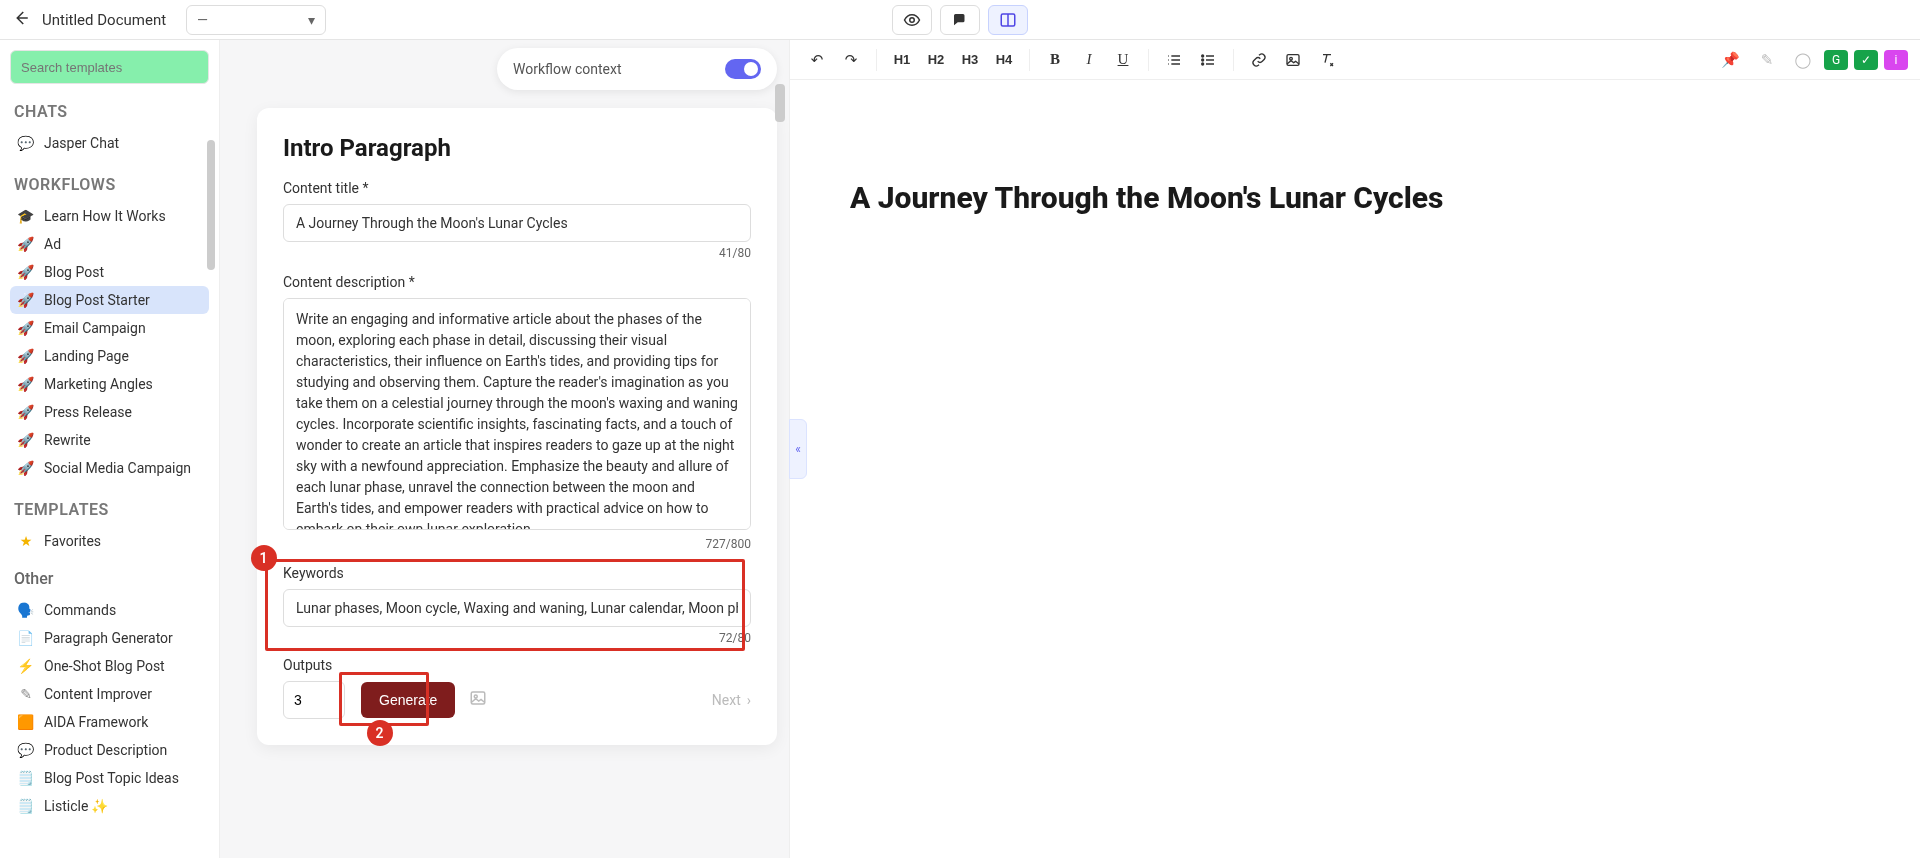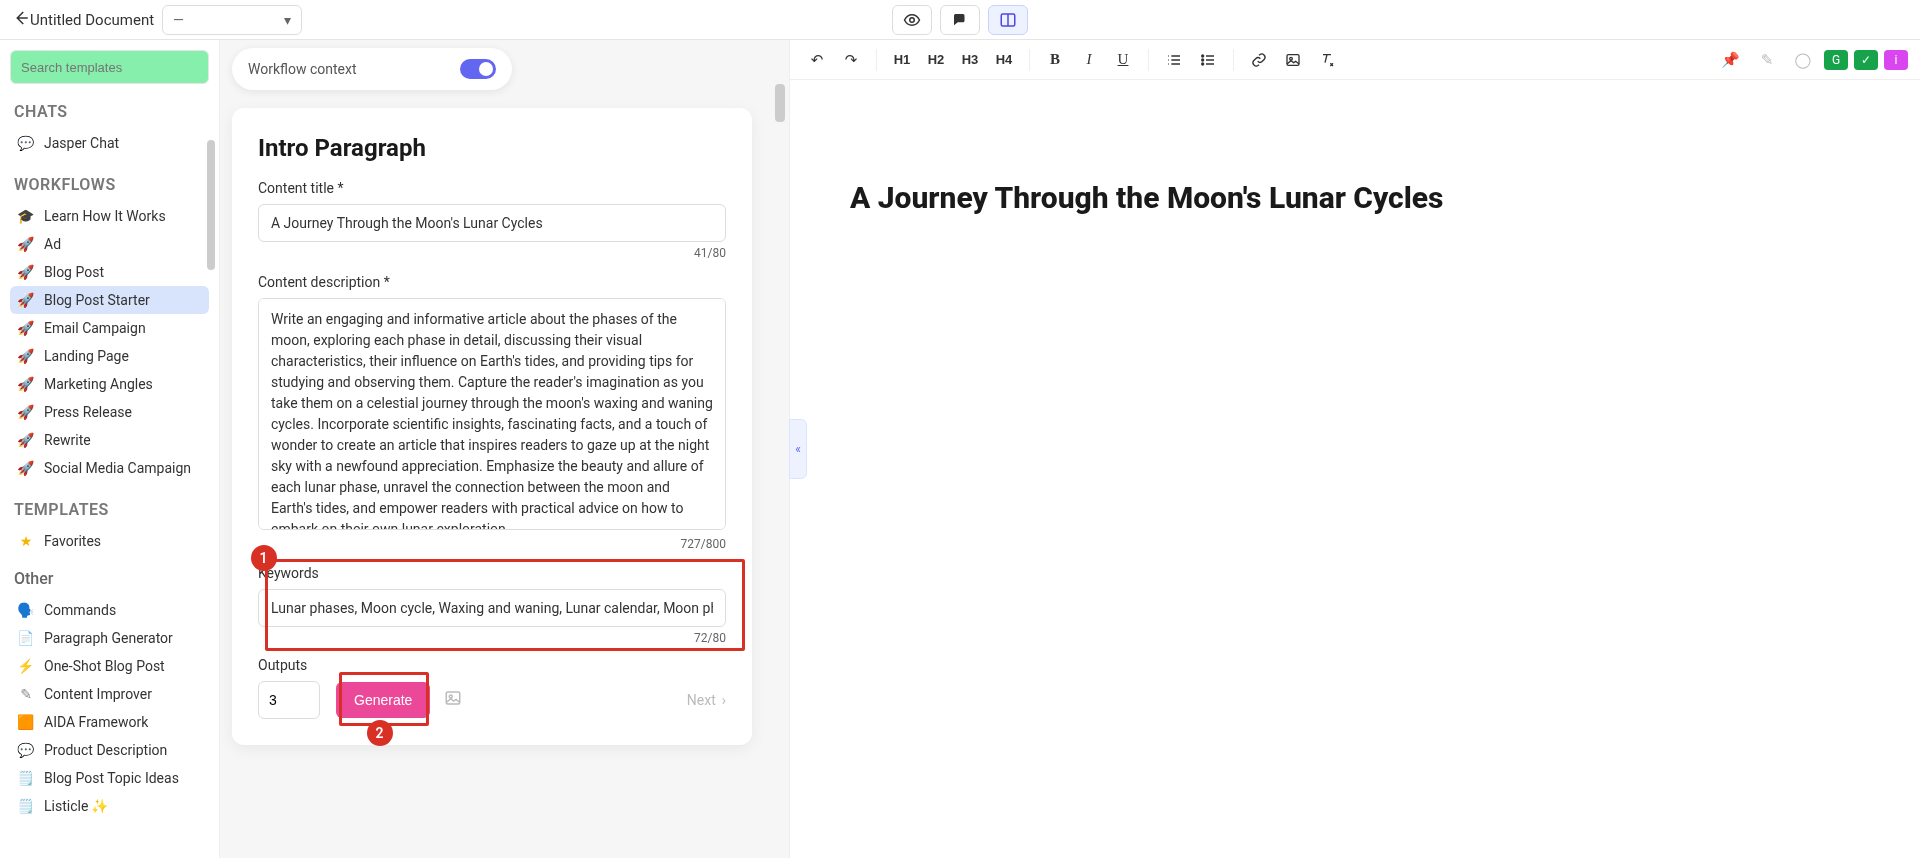--- a/index.html
+++ b/index.html
@@ -1,20 +1,20 @@
 <!DOCTYPE html>
 <html><head>
 <meta charset="utf-8">
 <style>
   * { box-sizing: border-box; margin: 0; padding: 0; }
   body { font-family: -apple-system, BlinkMacSystemFont, "Segoe UI", Roboto, sans-serif; font-size: 14px; color: #1a1a1a; background: #fff; width: 1920px; height: 858px; overflow: hidden; }
   
   
   .topbar { height: 40px; display: flex; align-items: center; padding: 0 12px; border-bottom: 1px solid #e5e5e5; }
-  .topbar .left { display: flex; align-items: center; }
+  .topbar .left { display: flex; align-items: center; gap: 12px; }
   .topbar .back-icon svg { width: 18px; height: 18px; }
   .doc-title { font-size: 15px; color: #333; }
   .mode-select { margin-left: 8px; display: flex; align-items: center; justify-content: space-between; width: 140px; height: 30px; border: 1px solid #ddd; border-radius: 6px; padding: 0 10px; color: #666; cursor: pointer; }
   .topbar .center-tools { position: absolute; left: 50%; transform: translateX(-50%); display: flex; gap: 8px; }
   .tool-btn { width: 40px; height: 30px; display: flex; align-items: center; justify-content: center; border: 1px solid #ddd; border-radius: 6px; cursor: pointer; background: #fff; }
   .tool-btn.active { background: #eef2ff; border-color: #c7d2fe; }
   .topbar .right { margin-left: auto; display: flex; align-items: center; gap: 12px; }
   .words { font-size: 13px; color: #888; }
   .share-btn { background: #4f46e5; color: #fff; border: none; border-radius: 6px; padding: 8px 18px; font-size: 14px; font-weight: 500; cursor: pointer; }
   .dots-btn { width: 34px; height: 30px; display: flex; align-items: center; justify-content: center; border: 1px solid #ddd; border-radius: 6px; cursor: pointer; }
@@ -32,36 +32,36 @@
   .sb-ic.star { color: #f4b400; }
   .sb-ic.chat { color: #aaa; }
   .sb-ic.rocket { color: #ef4444; }
   .sb-ic.cap { color: #222; }
   .sb-ic.bolt { color: #f59e0b; }
   .sb-ic.green { color: #16a34a; }
   .sb-ic.blue { color: #2563eb; }
   .sb-ic.edit { color: #888; }
 
   
-  .mid { width: 570px; border-right: 1px solid #eee; background: #f6f6f7; display: flex; flex-direction: column; align-items: flex-start; padding: 8px 12px 20px; position: relative; overflow-y: hidden; }
+  .mid { width: 570px; border-right: 1px solid #eee; background: #f6f6f7; display: flex; flex-direction: column; align-items: flex-end; padding: 8px 12px 20px; position: relative; overflow-y: hidden; }
   .mid-scroll-stub { position: absolute; right: 4px; top: 44px; width: 10px; height: 38px; background: #ccc; border-radius: 4px; }
   .workflow-pill { position: relative; width: 280px; height: 42px; background: #fff; border-radius: 22px; box-shadow: 0 2px 8px rgba(0,0,0,.08); display: flex; align-items: center; justify-content: space-between; padding: 0 16px; }
   .workflow-pill .wf-label { font-size: 14px; color: #555; }
   .toggle { width: 36px; height: 20px; background: #6366f1; border-radius: 10px; position: relative; cursor: pointer; }
   .toggle::after { content: ""; position: absolute; width: 14px; height: 14px; background: #fff; border-radius: 50%; top: 3px; right: 3px; }
 
   .panel { width: 520px; background: #fff; border-radius: 12px; box-shadow: 0 4px 16px rgba(0,0,0,.06); padding: 26px; margin-top: 18px; }
   .panel h2 { font-size: 24px; font-weight: 700; margin-bottom: 18px; }
   .f-label { font-size: 14px; color: #333; margin-bottom: 8px; display: block; }
   .t-input, .t-area { width: 100%; border: 1px solid #ddd; border-radius: 6px; padding: 10px 12px; font-size: 14px; font-family: inherit; color: #333; }
   .t-area { resize: none; line-height: 1.5; }
   .counter { text-align: right; font-size: 12px; color: #666; margin-top: 4px; margin-bottom: 14px; }
   .outputs-row { display: flex; align-items: center; gap: 16px; margin-top: 18px; }
   .out-input { width: 62px; height: 38px; border: 1px solid #ddd; border-radius: 6px; padding: 0 10px; font-size: 14px; }
-  .gen-btn { background: #ec4899; color: #fff; border: none; border-radius: 6px; padding: 10px 18px; font-size: 14px; font-weight: 500; cursor: pointer; }
+  .gen-btn { background: #7f1d1d; color: #fff; border: none; border-radius: 6px; padding: 10px 18px; font-size: 14px; font-weight: 500; cursor: pointer; }
   .icon-grey { color: #bbb; font-size: 18px; }
   .next-ctrl { display: flex; align-items: center; gap: 6px; color: #bbb; font-size: 14px; margin-left: auto; }
   
   
   .anno-box { position: absolute; border: 3px solid #d93025; border-radius: 2px; pointer-events: none; z-index: 5; }
   .anno-num { position: absolute; width: 26px; height: 26px; border-radius: 50%; background: #d93025; color: #fff; display: flex; align-items: center; justify-content: center; font-size: 14px; font-weight: 600; z-index: 6; }
 
   
   .editor { flex: 1; display: flex; flex-direction: column; position: relative; }
   .ed-toolbar { height: 40px; border-bottom: 1px solid #eee; display: flex; align-items: center; padding: 0 12px; gap: 4px; position: relative; }

